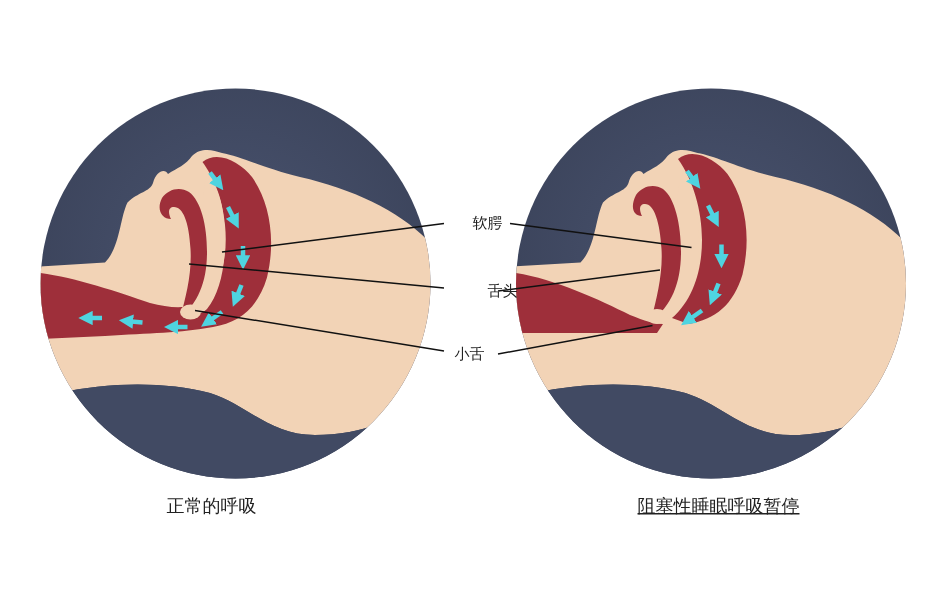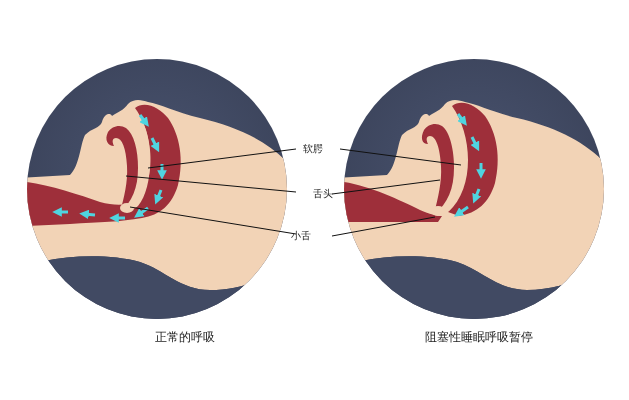--- a/index.html
+++ b/index.html
@@ -1,19 +1,19 @@
 <!DOCTYPE html>
 <html><head>
   <meta charset="utf-8">
   <style>
     html, body { margin: 0; padding: 0; background: #ffffff; }
     body { width: 629px; height: 400px; position: relative; overflow: hidden;
            font-family: "DejaVu Sans", "Liberation Sans", sans-serif; }
     svg.diagram { position: absolute; left: 0; top: 0; }
-    .label { position: absolute; font-size: 10px; color: #222; white-space: nowrap; }
+    .label { position: absolute; font-size: 10px; color: #222; white-space: nowrap; margin-left: 12px; }
     .caption { position: absolute; font-size: 12px; color: #222; white-space: nowrap; }
   </style>
 </head>
 <body>
 
 <svg class="diagram" width="629" height="400" viewBox="0 0 629 400">
   <defs>
     <clipPath id="clipL">
         <circle cx="157" cy="189" r="130"></circle>
       </clipPath>
@@ -102,14 +102,14 @@
     <line x1="340" y1="149" x2="461" y2="165"></line>
     <line x1="332" y1="194" x2="440" y2="180"></line>
     <line x1="332" y1="236" x2="435" y2="217"></line>
   </g>
 </svg>
 
 <div class="label" style="left:303px; top:142px;">软腭</div>
 <div class="label" style="left:313px; top:187px;">舌头</div>
 <div class="label" style="left:291px; top:229px;">小舌</div>
 
-<div class="caption" style="left:111px; top:329px;margin-left:44px;">正常的呼吸</div>
-<div class="caption" style="left:425px; top:329px;">阻塞性睡眠呼吸暂停</div>
+<div class="caption" style="left:111px; top:329px;">正常的呼吸</div>
+<div class="caption" style="left:425px; top:329px;text-decoration:underline;">阻塞性睡眠呼吸暂停</div>
 
 </body></html>

